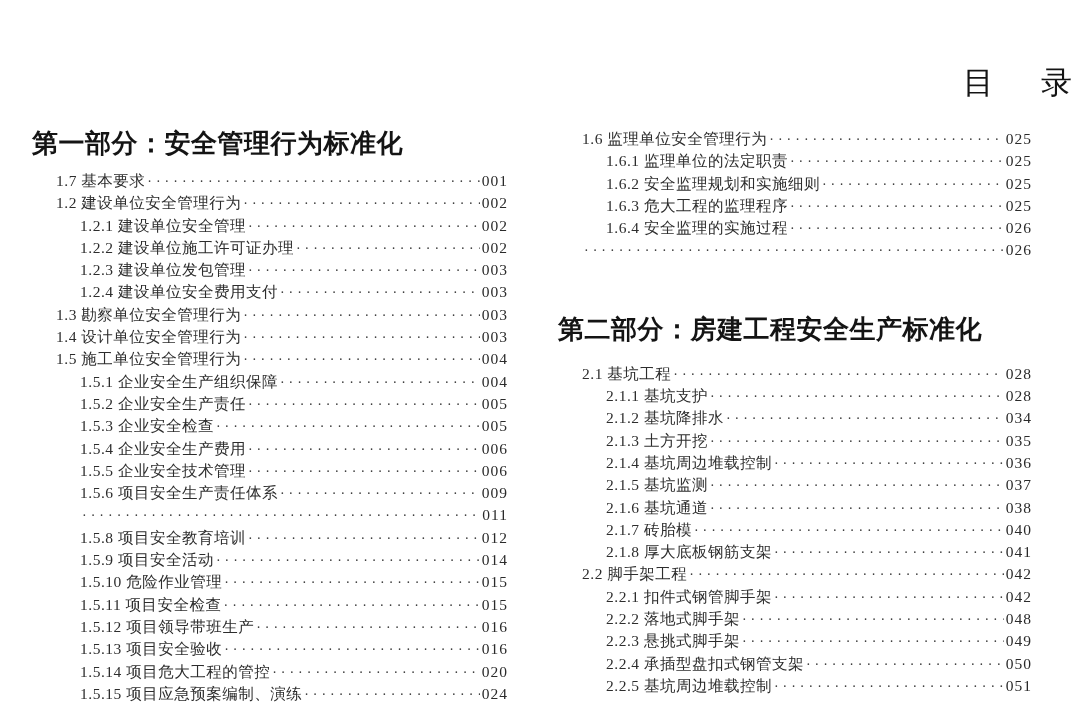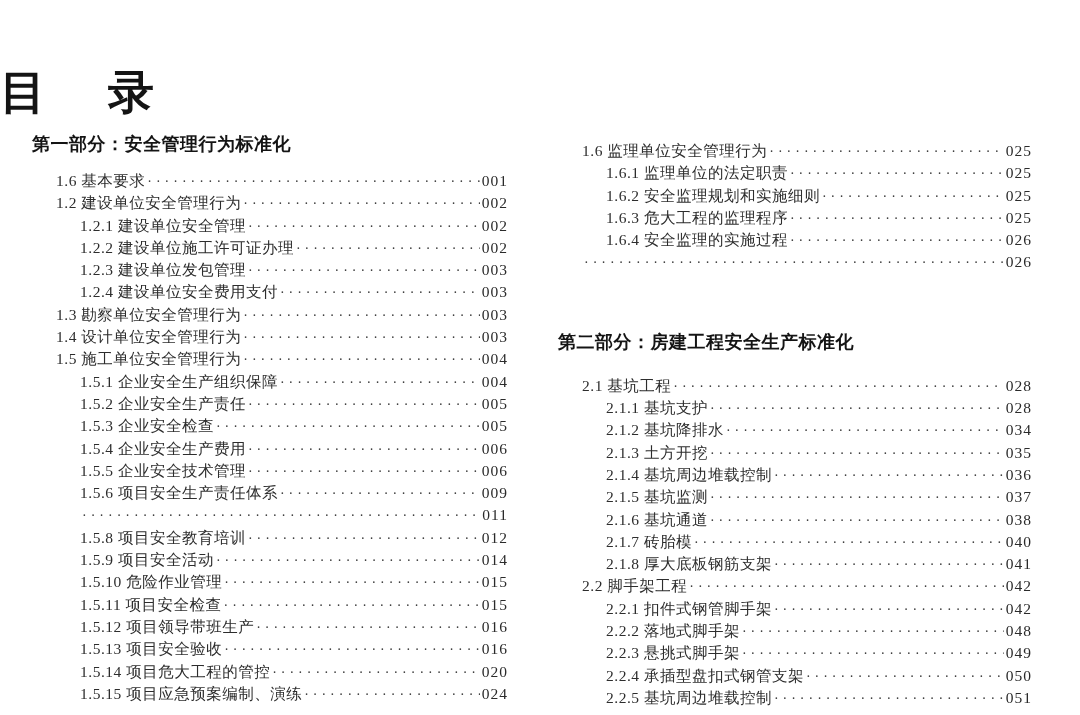--- a/index.html
+++ b/index.html
@@ -7,41 +7,41 @@
     position:relative;
     width:1080px;height:715px;
     background:#ffffff;
     font-family:"Liberation Serif","DejaVu Serif",serif;
     color:#2d2d2d;
     overflow:hidden;
   }
   .title{
     position:absolute;
     top:62px;left:0;width:100%;
-    text-align:left;
-    font-size:46px;
-    font-weight:bold;
+    text-align:right;
+    font-size:31px;
+    font-weight:normal;
     letter-spacing:8px;
     color:#141414;
     margin:0;
   }
   .col{position:absolute;}
   .col-left{left:32px;top:131px;width:476px;}
   .col-right{left:558px;top:128px;width:474px;}
   .section-header{
-    font-size:18px;
+    font-size:26px;
     font-weight:bold;
     color:#141414;
     line-height:26px;
     margin:0;
     letter-spacing:0.5px;
   }
   .col-right .section-header{margin-top:55px;}
   .toc-list{margin-top:13px;}
-  .col-right .toc-list.first{margin-top:12px;}
+  .col-right .toc-list.first{margin-top:0;}
   .col-right .toc-list.second{margin-top:20px;}
   .toc-row{
     display:flex;
     align-items:baseline;
     line-height:21.3px;
     font-size:15.5px;
     white-space:nowrap;
   }
   .toc-row.lvl1{padding-left:24px;}
   .toc-row.lvl2{padding-left:48px;}
@@ -60,21 +60,21 @@
 <body>
 
 <div class="page">
 
   <h1 class="title">目　录</h1>
 
   <div class="col col-left">
     <h2 class="section-header">第一部分：安全管理行为标准化</h2>
     <div class="toc-list">
         <div class="toc-row lvl1">
-          <span class="lbl">1.6 基本要求</span>
+          <span class="lbl">1.7 基本要求</span>
           <span class="dots">········································································································································································································</span>
           <span class="pg">001</span>
         </div>
         <div class="toc-row lvl1">
           <span class="lbl">1.2 建设单位安全管理行为</span>
           <span class="dots">········································································································································································································</span>
           <span class="pg">002</span>
         </div>
         <div class="toc-row lvl2">
           <span class="lbl">1.2.1 建设单位安全管理</span>

